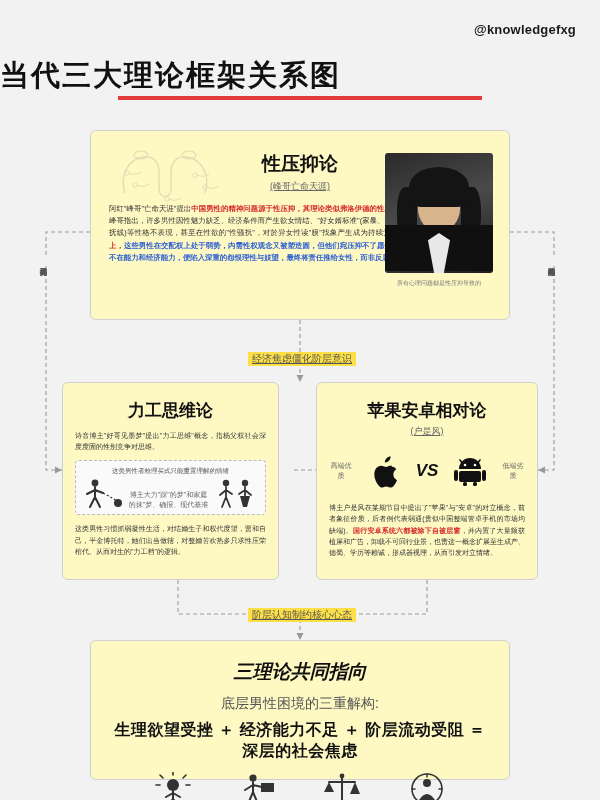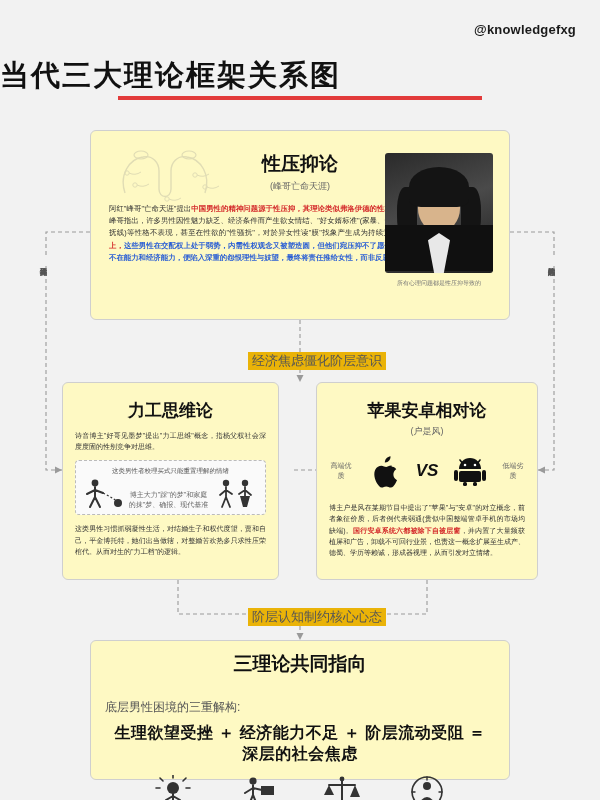--- a/index.html
+++ b/index.html
@@ -29,21 +29,21 @@
     position:absolute;
     background:#fef9c3;
     border:1px solid #cfcfcf;
     border-radius:6px;
     box-sizing:border-box;
   }
   .card-title{
     text-align:center;font-weight:bold;color:#111;
   }
   .card-sub{
-    text-align:center;font-size:9px;color:#666;margin-top:3px;
+    text-align:center;font-size:9px;color:#666;margin-top:3px;text-decoration:underline;
   }
   
   #card1{left:90px;top:130px;width:420px;height:190px;padding:10px 14px;}
   #card1 .card-title{font-size:19px;margin-top:10px;}
   #card1 .body{
     position:absolute;left:18px;top:72px;width:320px;
     font-size:7.4px;line-height:1.65;color:#333;text-align:justify;
   }
   .hl-red{color:#d42b2b;font-weight:bold;}
   .hl-blue{color:#2b5fd4;font-weight:bold;}
@@ -98,32 +98,32 @@
     padding:5px 7px;margin-top:7px;
   }
   .inset .lbl{font-size:6.5px;color:#555;text-align:center;line-height:1.5;}
   .mini-scene{display:flex;align-items:flex-end;justify-content:space-between;height:34px;}
   .vs-row{display:flex;align-items:center;justify-content:center;gap:14px;margin-top:10px;}
   .vs-txt{font-size:17px;font-weight:bold;color:#111;font-style:italic;}
   .side-tag{font-size:7px;color:#666;text-align:center;line-height:1.4;}
   .logo-box{width:40px;height:46px;display:flex;align-items:center;justify-content:center;}
   
   #card4{left:90px;top:640px;width:420px;height:140px;padding:10px 14px;}
-  #card4 .card-title{font-size:19px;}
-  .formula-sub{text-align:left;font-size:12px;color:#555;margin-top:22px;}
+  #card4 .card-title{font-size:19px;margin-top:8px;font-style:italic;}
+  .formula-sub{text-align:center;font-size:14px;color:#555;margin-top:10px;}
   .formula{
     text-align:center;font-size:16px;font-weight:bold;color:#111;margin-top:7px;letter-spacing:.5px;
   }
   .icon-row{
     display:flex;justify-content:space-around;align-items:flex-end;
     margin-top:10px;padding:0 26px;
   }
   
   .conn-label{
-    position:absolute;font-size:13px;color:#555;background:#eab308;padding:0 4px;
+    position:absolute;font-size:10px;color:#555;background:#fde047;padding:0 4px;text-decoration:underline;
   }
   .vlabel{
     position:absolute;font-size:7.5px;color:#555;background:#f2f2f2;padding:4px 0;
     writing-mode:vertical-rl;
   }
   svg.wires{position:absolute;left:0;top:0;width:600px;height:800px;pointer-events:none;}
 </style>
 </head>
 <body>
 

